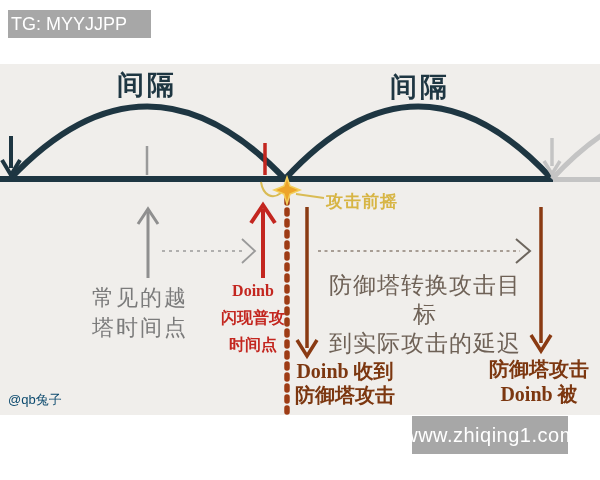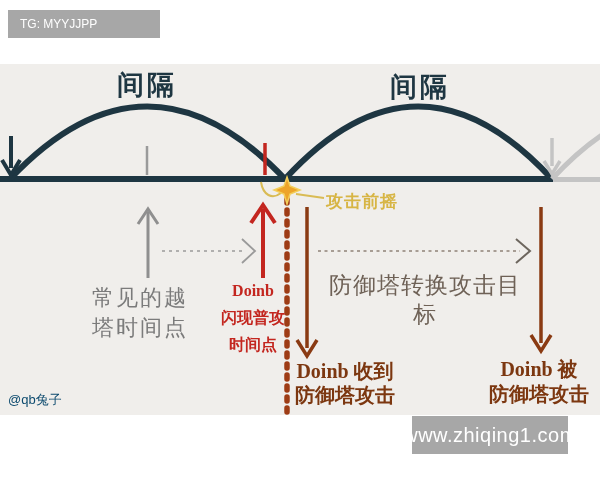--- a/index.html
+++ b/index.html
@@ -2,21 +2,21 @@
 <html><head>
 <meta charset="utf-8">
 <style>
   html,body{margin:0;padding:0;}
   body{width:600px;height:480px;position:relative;background:#ffffff;
        font-family:"Liberation Serif","DejaVu Serif",serif;overflow:hidden;}
   .abs{position:absolute;}
   
   .badge{background:#a7a7a7;color:#ffffff;font-family:"Liberation Sans","DejaVu Sans",sans-serif;
          display:flex;align-items:center;}
-  .badge-top{left:8px;top:10px;width:140px;height:28px;font-size:12px;padding-left:12px;}
+  .badge-top{left:8px;top:10px;width:140px;height:28px;font-size:18px;padding-left:3px;}
   .badge-bottom{left:412px;top:416px;width:156px;height:38px;font-size:20px;justify-content:center;letter-spacing:0.5px;}
   
   .diagram-bg{left:0;top:64px;width:600px;height:351px;background:#f0eeeb;}
   svg.overlay{left:0;top:0;width:600px;height:480px;pointer-events:none;}
   
   .lbl{position:absolute;text-align:center;}
   .interval{width:80px;font-size:27px;font-weight:bold;color:#1e3642;letter-spacing:3px;}
   .interval-1{left:107px;top:67px;}
   .interval-2{left:380px;top:69px;}
   .windup{left:326px;top:190px;font-size:17px;font-weight:bold;color:#d7b544;letter-spacing:1px;}
@@ -100,28 +100,29 @@
 </div>
 
 <div class="lbl doinb-flash">
   <div>Doinb</div>
   <div>闪现普攻</div>
   <div>时间点</div>
 </div>
 
 <div class="lbl tower-delay">
   <div>防御塔转换攻击目标</div>
+  <div>到实际攻击的延迟</div>
 </div>
 
 <div class="lbl doinb-alert">
   <div>Doinb 收到</div>
   <div>防御塔攻击</div>
 </div>
 
 <div class="lbl doinb-attacked">
+  <div>防御塔攻击</div>
   <div>Doinb 被</div>
-  <div>防御塔攻击</div>
 </div>
 
 <div class="lbl watermark">@qb兔子</div>
 
 <div class="abs badge badge-top">TG: MYYJJPP</div>
 <div class="abs badge badge-bottom">www.zhiqing1.com</div>
 
 </body></html>

